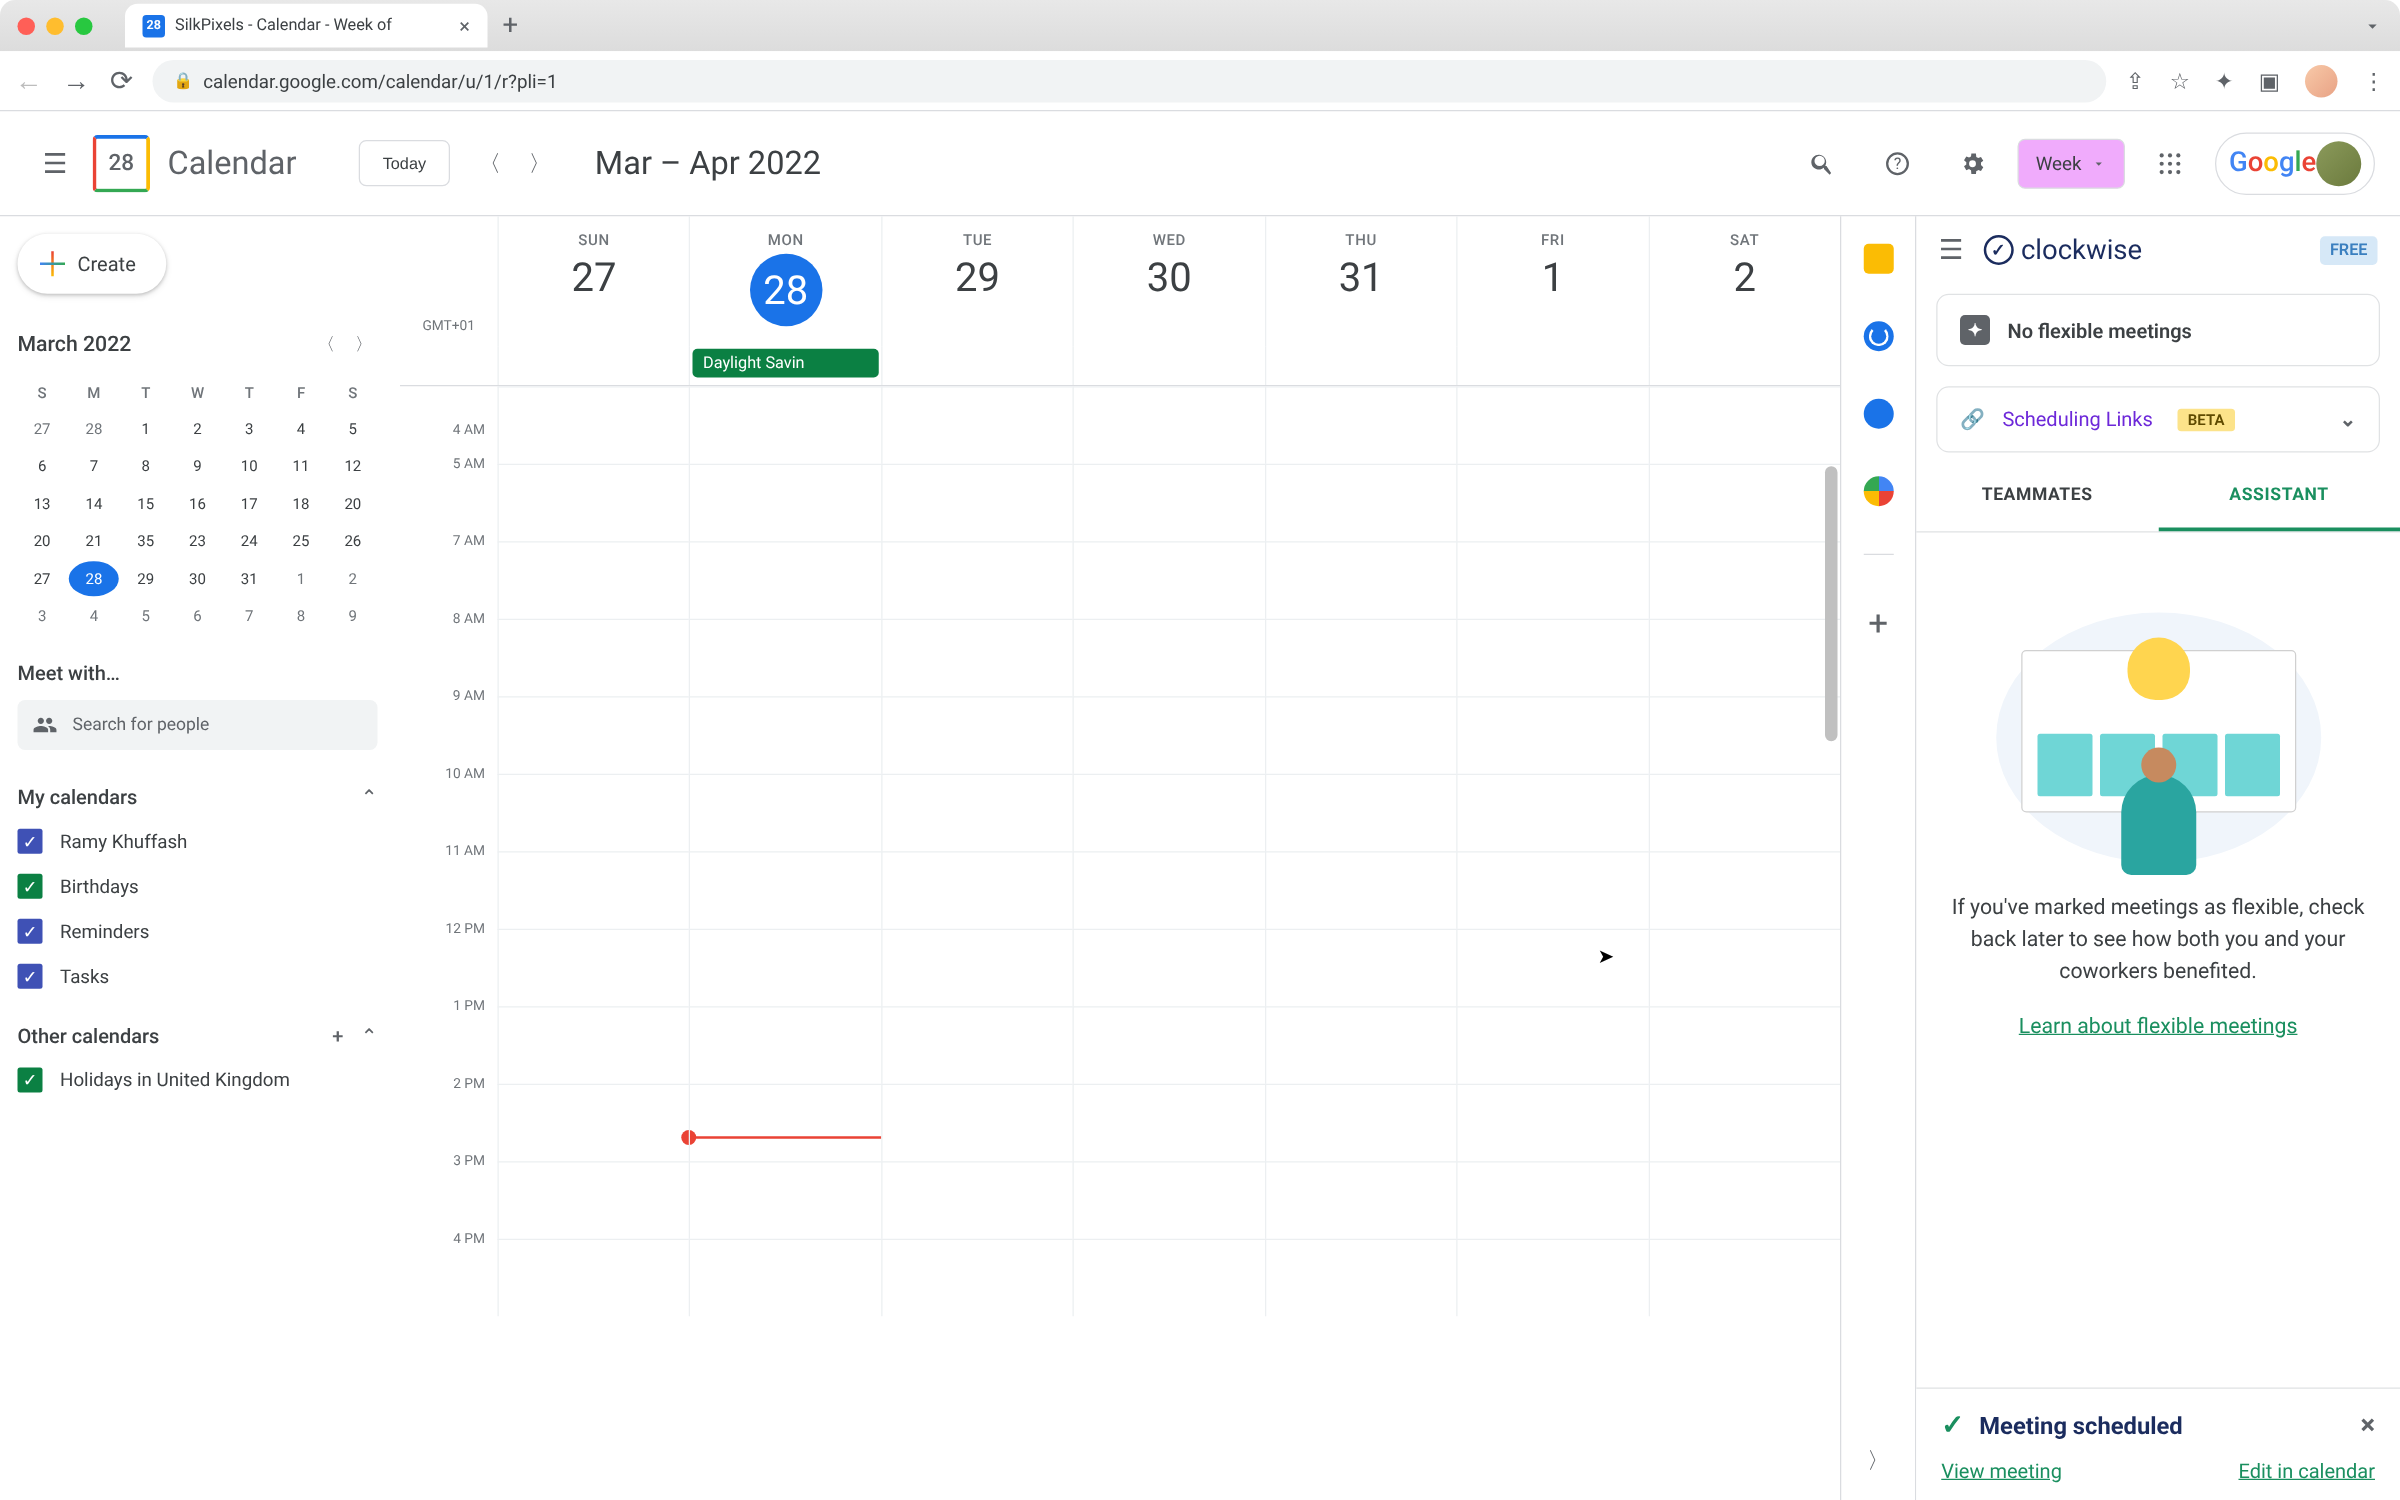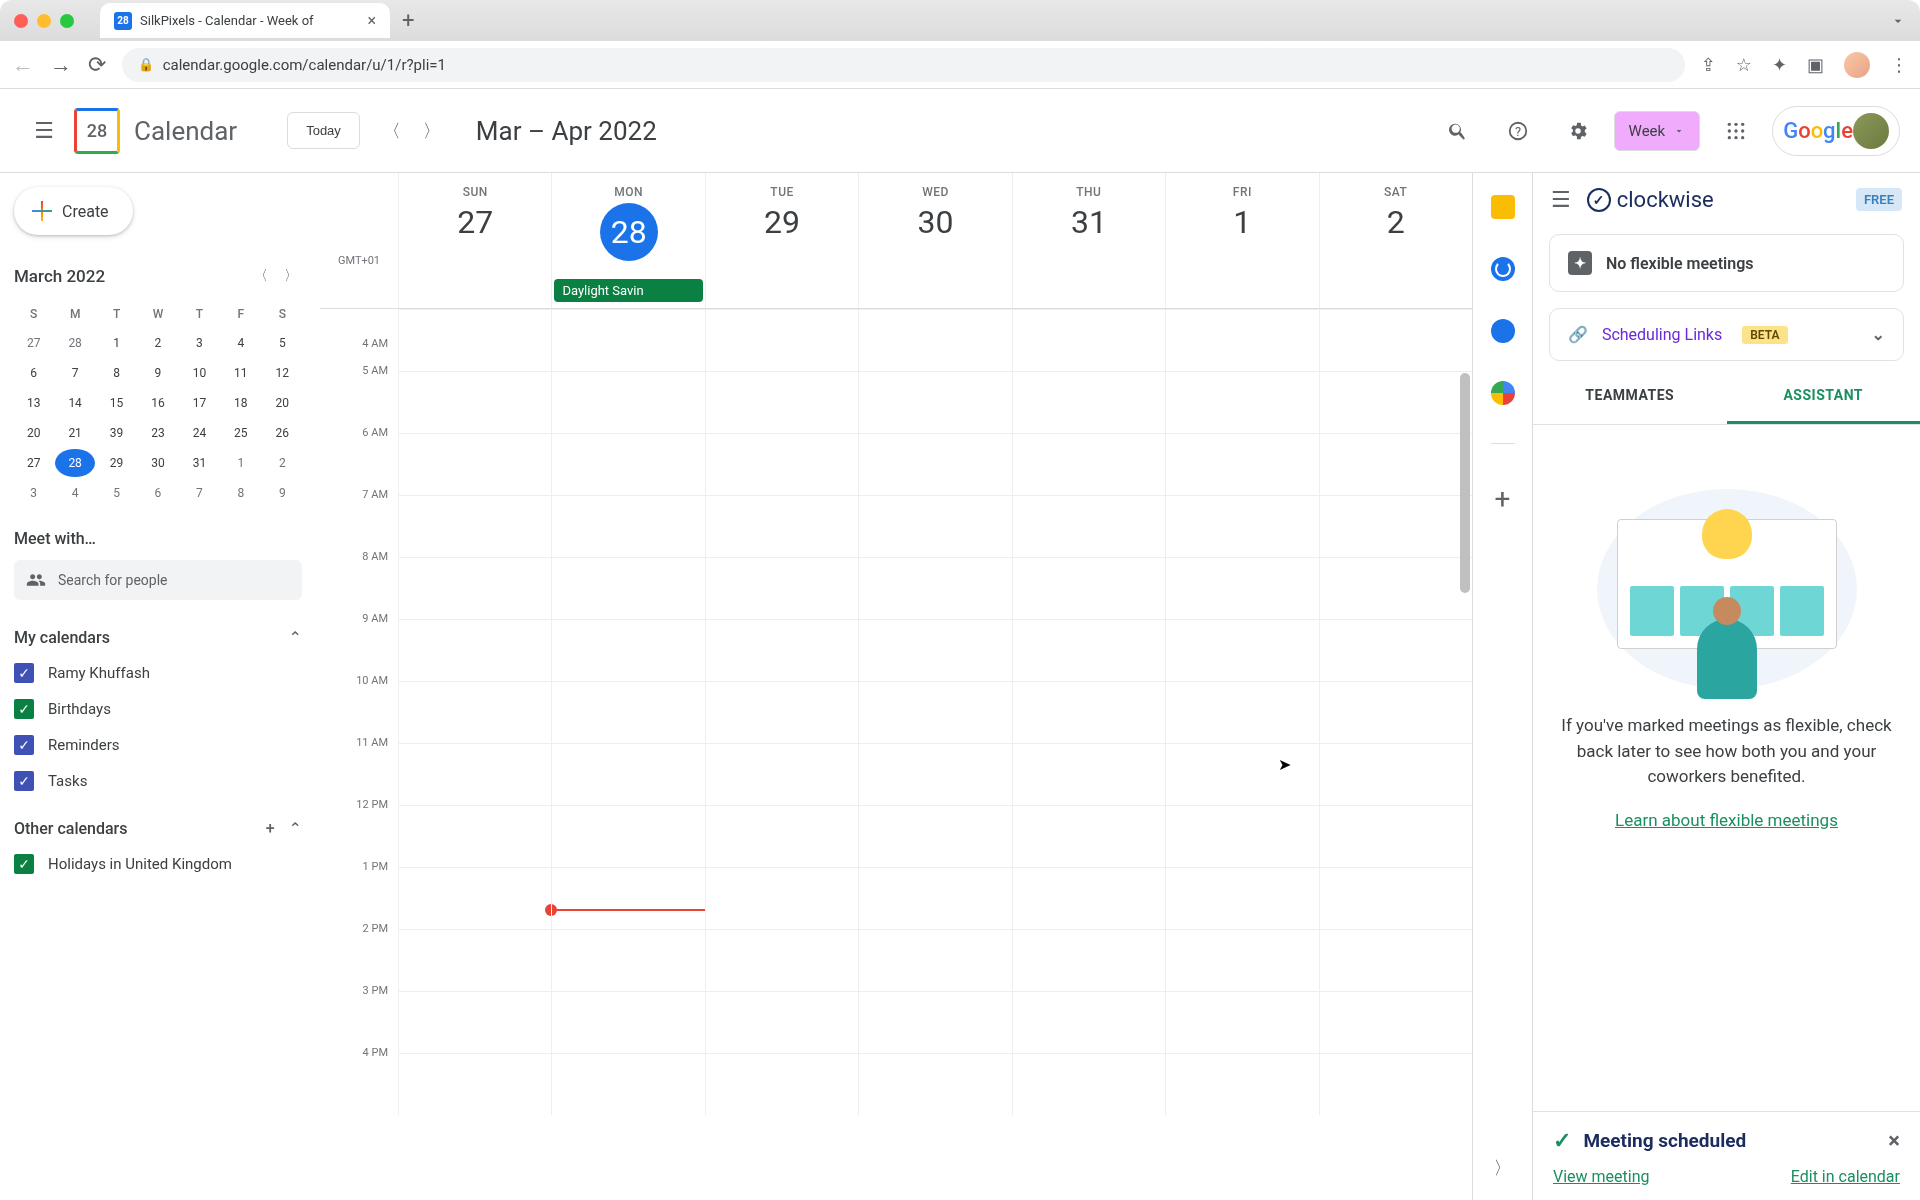--- a/index.html
+++ b/index.html
@@ -282,21 +282,21 @@
         <div class="mini-day">12</div>
         <div class="mini-day">13</div>
         <div class="mini-day">14</div>
         <div class="mini-day">15</div>
         <div class="mini-day">16</div>
         <div class="mini-day">17</div>
         <div class="mini-day">18</div>
         <div class="mini-day">20</div>
         <div class="mini-day">20</div>
         <div class="mini-day">21</div>
-        <div class="mini-day">39</div>
+        <div class="mini-day">35</div>
         <div class="mini-day">23</div>
         <div class="mini-day">24</div>
         <div class="mini-day">25</div>
         <div class="mini-day">26</div>
         <div class="mini-day">27</div>
         <div class="mini-day today">28</div>
         <div class="mini-day">29</div>
         <div class="mini-day">30</div>
         <div class="mini-day">31</div>
         <div class="mini-day other">1</div>
@@ -416,30 +416,20 @@
           <div class="hour-label">5 AM</div>
           <div class="hour-cell"></div>
           <div class="hour-cell"></div>
           <div class="hour-cell"></div>
           <div class="hour-cell"></div>
           <div class="hour-cell"></div>
           <div class="hour-cell"></div>
           <div class="hour-cell"></div>
         </div>
         <div class="hour-row">
-          <div class="hour-label">6 AM</div>
-          <div class="hour-cell"></div>
-          <div class="hour-cell"></div>
-          <div class="hour-cell"></div>
-          <div class="hour-cell"></div>
-          <div class="hour-cell"></div>
-          <div class="hour-cell"></div>
-          <div class="hour-cell"></div>
-        </div>
-        <div class="hour-row">
           <div class="hour-label">7 AM</div>
           <div class="hour-cell"></div>
           <div class="hour-cell"></div>
           <div class="hour-cell"></div>
           <div class="hour-cell"></div>
           <div class="hour-cell"></div>
           <div class="hour-cell"></div>
           <div class="hour-cell"></div>
         </div>
         <div class="hour-row">

